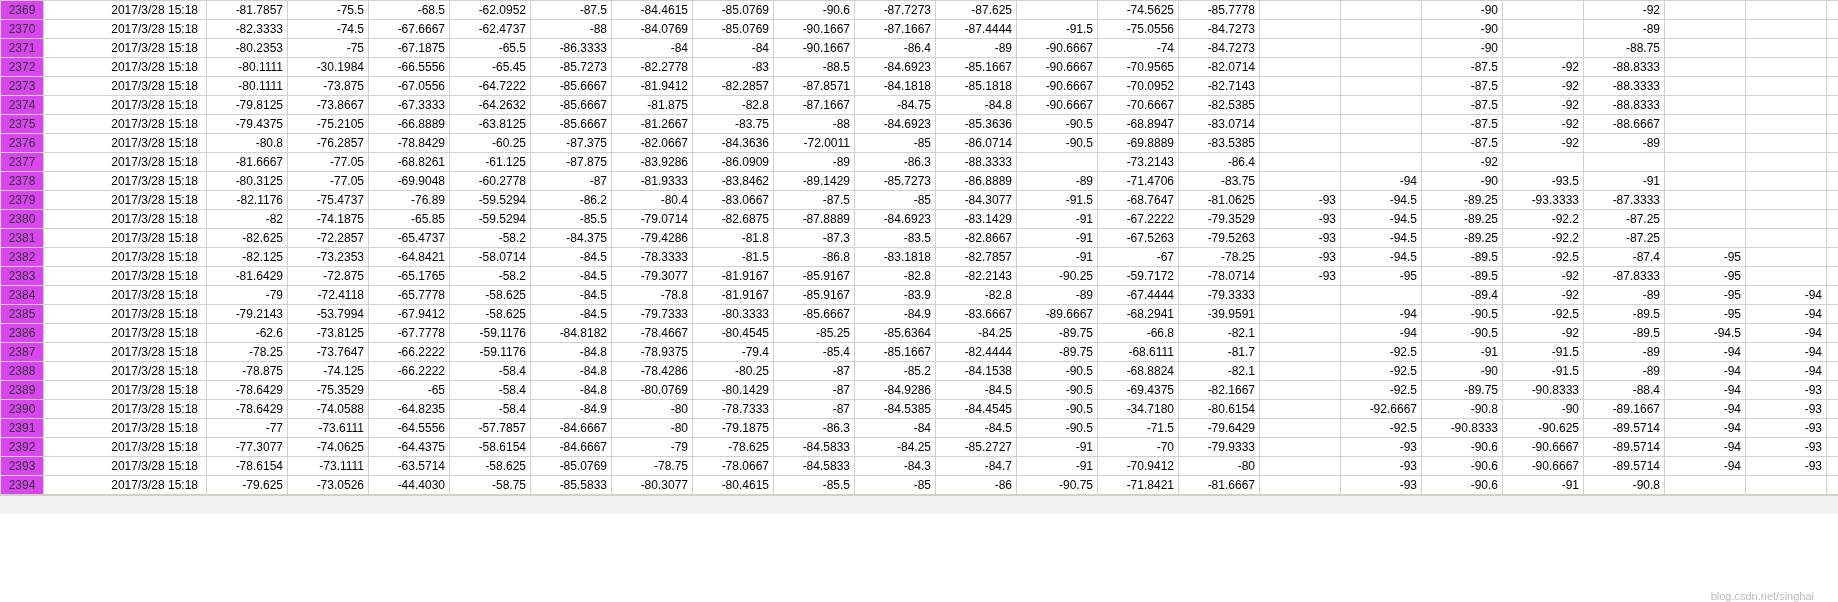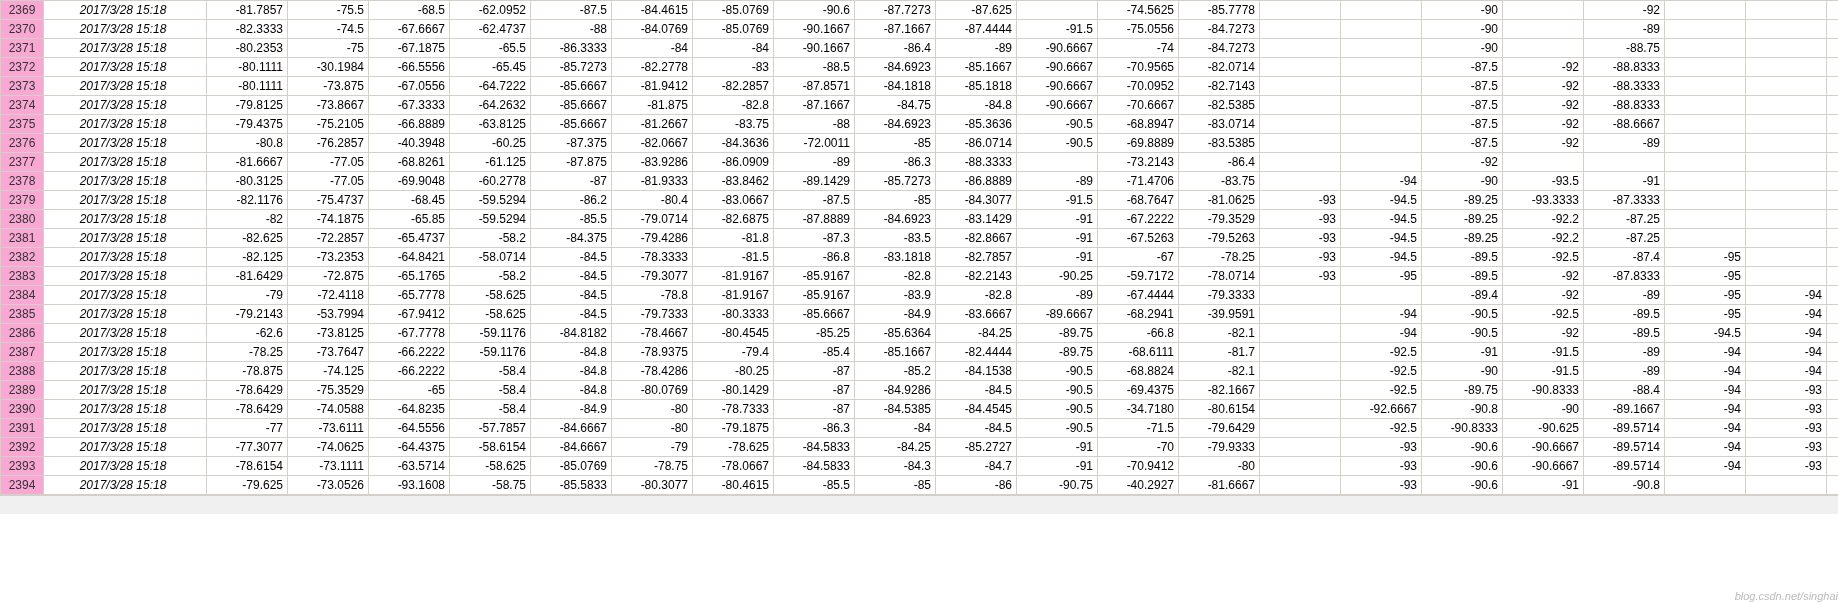--- a/index.html
+++ b/index.html
@@ -1,24 +1,24 @@
 <!DOCTYPE html>
 <html><head>
 <meta charset="utf-8">
 <style>
   html,body{margin:0;padding:0;font-family:Arial,"Microsoft YaHei",sans-serif;font-size:12px;color:#000;background:#fff;}
   .sheet{width:1838px;overflow:hidden;}
   table{border-collapse:collapse;table-layout:fixed;width:100%;}
   th,td{border:1px solid #d4d0c8;height:18px;padding:0 4px;overflow:hidden;white-space:nowrap;}
-  th.rowhead{background:#f9a8d4;text-align:center;font-weight:normal;width:34px;color:#333;}
-  td.ts{text-align:center;padding-right:8px;width:150px;font-style:italic;}
+  th.rowhead{background:#d946ef;text-align:center;font-weight:normal;width:34px;color:#333;}
+  td.ts{text-align:right;padding-right:8px;width:150px;}
   td.num{text-align:right;width:72px;}
   td.empty{background:#fff;}
   .bottom-bar{height:18px;border-top:1px solid #d4d0c8;background:#f0f0f0;display:flex;align-items:center;padding-left:100px;font-size:11px;color:#666;}
-  .watermark{position:absolute;right:0;bottom:0;font-size:11px;color:#bbb;font-style:italic;}
+  .watermark{position:absolute;right:24px;bottom:0;font-size:11px;color:#bbb;}
 </style>
 </head>
 <body>
 
 <div class="sheet">
   <table>
     <tbody id="tbody">
         <tr>
           <th class="rowhead">2369</th>
           <td class="ts">2017/3/28 15:18</td>
@@ -192,21 +192,21 @@
           <td class="num">-88.6667</td>
           <td class="num empty"></td>
           <td class="num empty"></td>
           <td class="num empty"></td>
         </tr>
         <tr>
           <th class="rowhead">2376</th>
           <td class="ts">2017/3/28 15:18</td>
           <td class="num">-80.8</td>
           <td class="num">-76.2857</td>
-          <td class="num">-40.3948</td>
+          <td class="num">-78.8429</td>
           <td class="num">-60.25</td>
           <td class="num">-87.375</td>
           <td class="num">-82.0667</td>
           <td class="num">-84.3636</td>
           <td class="num">-72.0011</td>
           <td class="num">-85</td>
           <td class="num">-86.0714</td>
           <td class="num">-90.5</td>
           <td class="num">-69.8889</td>
           <td class="num">-83.5385</td>
@@ -267,21 +267,21 @@
           <td class="num">-91</td>
           <td class="num empty"></td>
           <td class="num empty"></td>
           <td class="num empty"></td>
         </tr>
         <tr>
           <th class="rowhead">2379</th>
           <td class="ts">2017/3/28 15:18</td>
           <td class="num">-82.1176</td>
           <td class="num">-75.4737</td>
-          <td class="num">-68.45</td>
+          <td class="num">-76.89</td>
           <td class="num">-59.5294</td>
           <td class="num">-86.2</td>
           <td class="num">-80.4</td>
           <td class="num">-83.0667</td>
           <td class="num">-87.5</td>
           <td class="num">-85</td>
           <td class="num">-84.3077</td>
           <td class="num">-91.5</td>
           <td class="num">-68.7647</td>
           <td class="num">-81.0625</td>
@@ -642,30 +642,30 @@
           <td class="num">-89.5714</td>
           <td class="num">-94</td>
           <td class="num">-93</td>
           <td class="num empty"></td>
         </tr>
         <tr>
           <th class="rowhead">2394</th>
           <td class="ts">2017/3/28 15:18</td>
           <td class="num">-79.625</td>
           <td class="num">-73.0526</td>
-          <td class="num">-93.1608</td>
+          <td class="num">-44.4030</td>
           <td class="num">-58.75</td>
           <td class="num">-85.5833</td>
           <td class="num">-80.3077</td>
           <td class="num">-80.4615</td>
           <td class="num">-85.5</td>
           <td class="num">-85</td>
           <td class="num">-86</td>
           <td class="num">-90.75</td>
-          <td class="num">-40.2927</td>
+          <td class="num">-71.8421</td>
           <td class="num">-81.6667</td>
           <td class="num empty"></td>
           <td class="num">-93</td>
           <td class="num">-90.6</td>
           <td class="num">-91</td>
           <td class="num">-90.8</td>
           <td class="num empty"></td>
           <td class="num empty"></td>
           <td class="num empty"></td>
         </tr>

